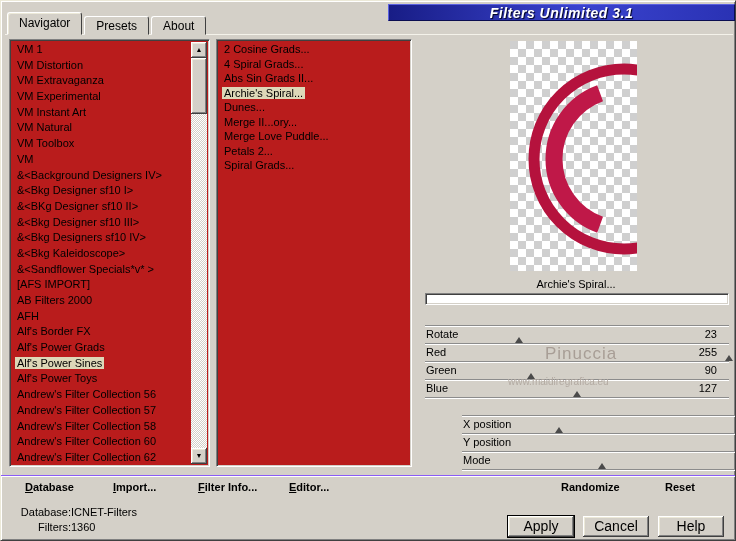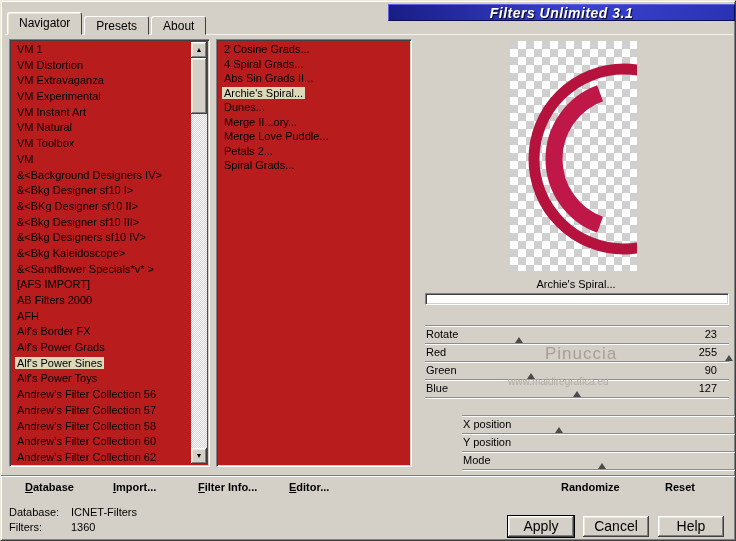--- a/index.html
+++ b/index.html
@@ -109,21 +109,21 @@
   .cmd-imp  { left:112px; }
   .cmd-fi   { left:197px; }
   .cmd-ed   { left:288px; }
   .cmd-rand { left:560px; }
   .cmd-res  { left:664px; }
 
   
   .statusrow { position:absolute; left:8px; font-size:11px; }
   .status1 { top:505px; }
   .status2 { top:520px; }
-  .status-label { display:inline-block; width:62px; }
+  .status-label { display:inline-block; width:62px;text-align:right; }
 
   .btn {
     position:absolute; width:66px; height:21px; background:#d4d0c8;
     font-size:14px; text-align:center; line-height:20px; cursor:pointer;
     box-shadow: inset -1px -1px 0 #404040, inset 1px 1px 0 #fff, inset -2px -2px 0 #808080, inset 2px 2px 0 #ece9d8;
   }
   .btn.default { outline:1px solid #000; }
   .btn-apply  { left:507px; top:515px; }
   .btn-cancel { left:582px; top:515px; }
   .btn-help   { left:657px; top:515px; }

